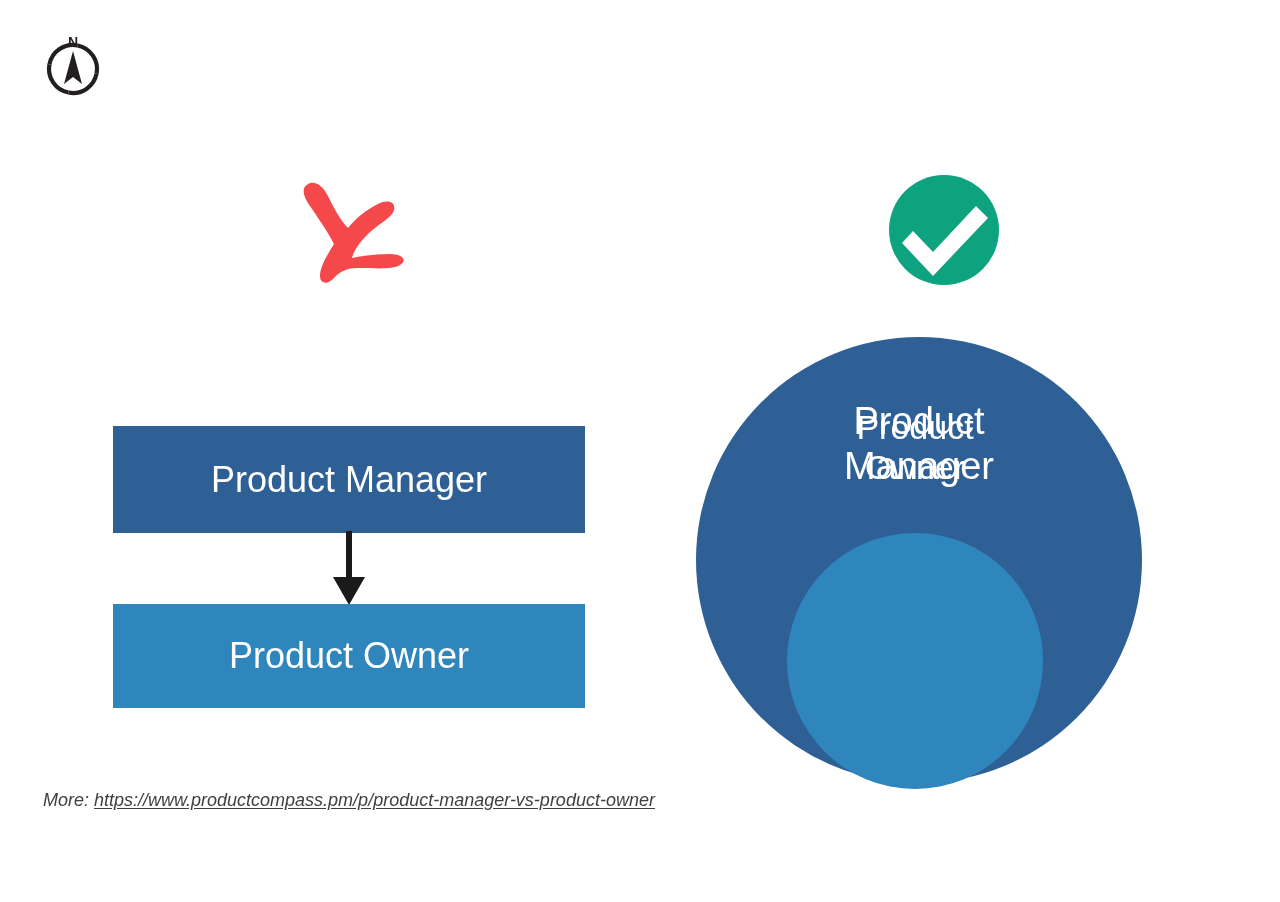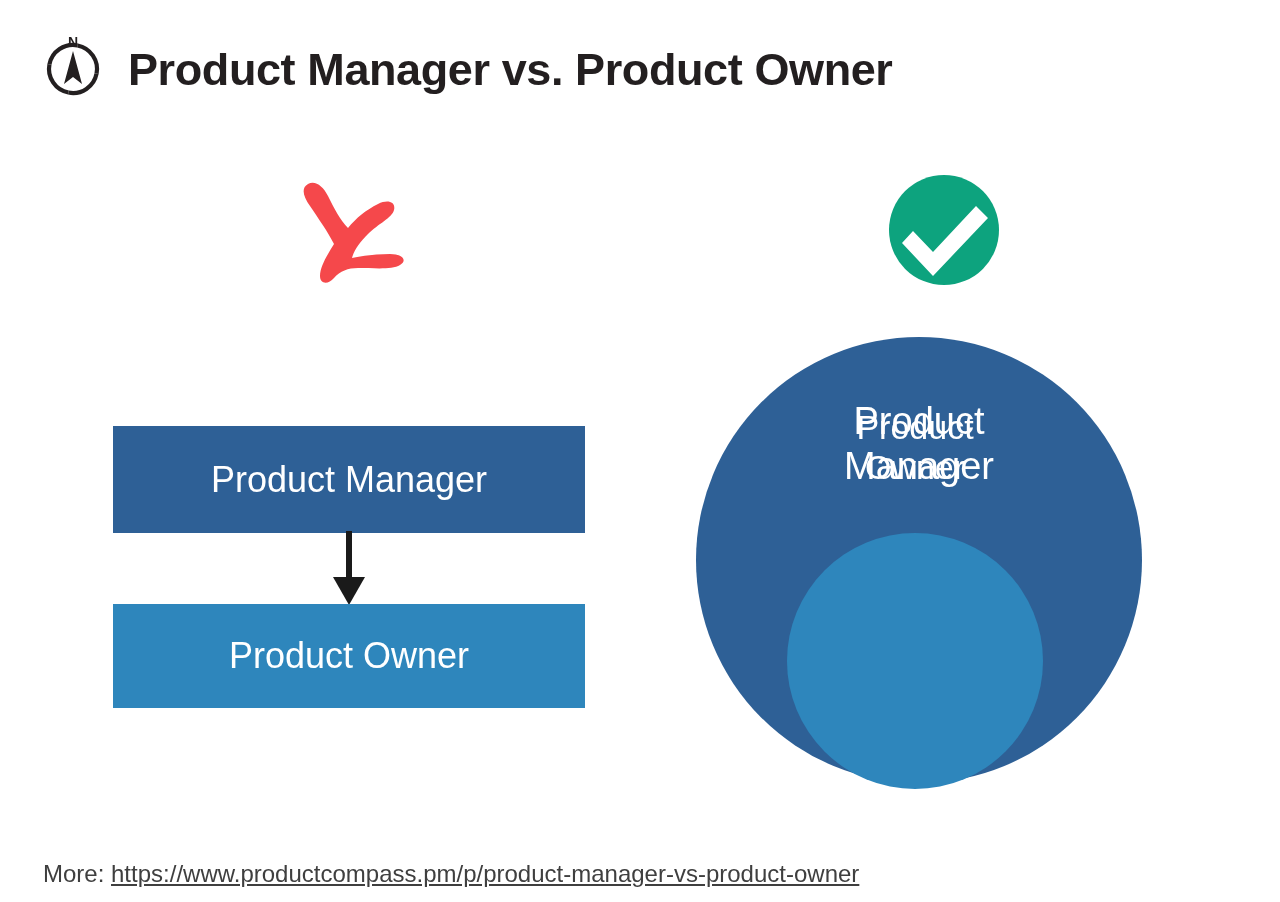--- a/index.html
+++ b/index.html
@@ -139,24 +139,25 @@
     left: 91px;
     top: 70px;
     width: 256px;
     font-size: 34px;
   }
 
   
   #footer {
     position: absolute;
     left: 43px;
-    top: 860px;
-    font-size: 24px;
+    top: 790px;
+    font-size: 18px;
     color: #3f3f3f;
     white-space: nowrap;
+    font-style: italic;
   }
   #footer-label { color: #3f3f3f; }
   #footer-link {
     color: #3f3f3f;
     text-decoration: underline;
     text-underline-offset: 2px;
   }
 </style>
 </head>
 <body>
@@ -170,21 +171,20 @@
       <path d="M 33 9 A 24 24 0 0 1 57 33" transform="rotate(101 33 33)"></path>
       <path d="M 33 9 A 24 24 0 0 1 57 33" transform="rotate(191 33 33)"></path>
       <path d="M 33 9 A 24 24 0 0 1 57 33" transform="rotate(281 33 33)"></path>
     </g>
 
     <path d="M 33 15 L 42 48 L 33 41 L 24 48 Z" fill="#231f20"></path>
 
     <text x="33" y="11" text-anchor="middle" font-family="Liberation Sans, sans-serif" font-size="14" font-weight="bold" fill="#231f20">N</text>
   </svg>
 
-  <div id="page-title">Product Manager vs. Product Owner</div>
 </div>
 
 <svg id="cross-mark" viewBox="0 0 132 118">
   <path d="M 26 16
            C 33 12 41 18 46 28
            C 52 40 58 52 66 60
            C 74 50 84 42 96 36
            C 106 31 114 34 112 42
            C 110 50 96 56 86 66
            C 78 74 72 82 70 90

